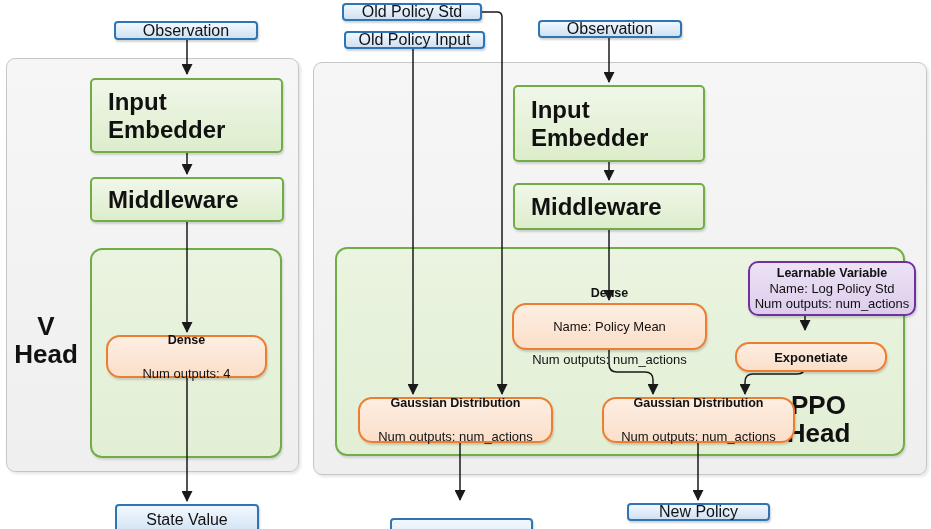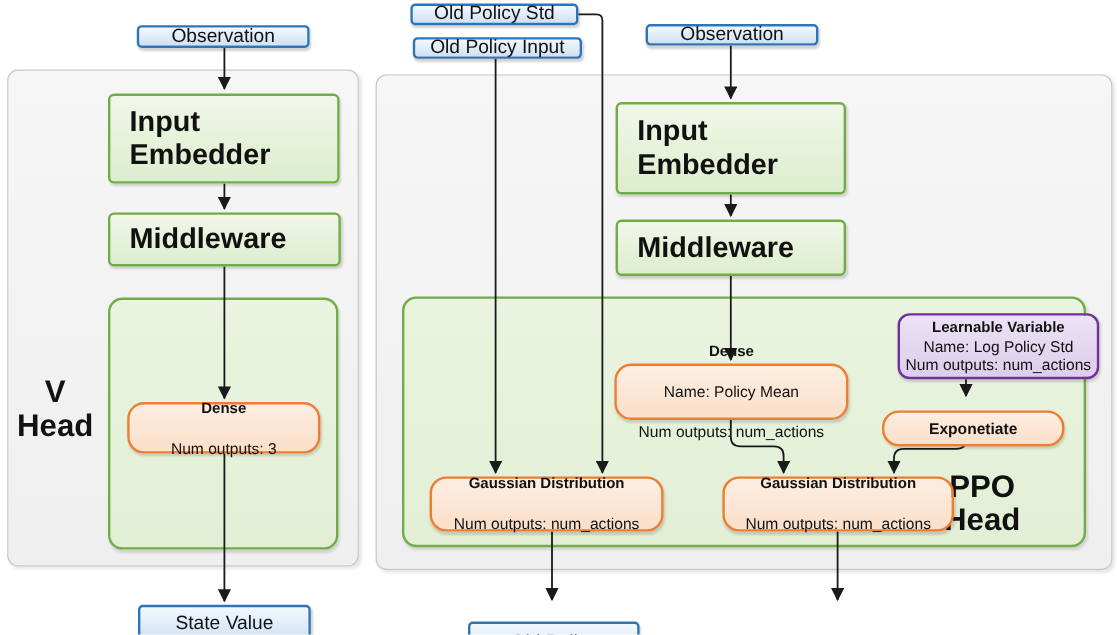--- a/index.html
+++ b/index.html
@@ -78,21 +78,21 @@
   </div>
 
   <div class="abs node-green big-text" style="left:90px;top:177px;width:194px;height:45px;">
     <span>Middleware</span>
   </div>
 
   <div class="abs container-green" style="left:90px;top:248px;width:192px;height:210px;"></div>
 
   <div class="abs node-orange" style="left:106px;top:335px;width:161px;height:43px;">
     <span class="node-title">Dense</span>
-    <span class="node-line">Num outputs: 3</span>
+    <span class="node-line">Num outputs: 4</span>
   </div>
 
   <div class="abs head-label" style="left:2px;top:312px;width:88px;">
     <div>V</div>
     <div>Head</div>
   </div>
 
   <div class="abs box-blue" style="left:115px;top:504px;width:144px;height:32px;">
     <span>State Value</span>
   </div>
@@ -149,20 +149,23 @@
 
   <div class="abs head-label" style="left:771px;top:391px;width:95px;">
     <div>PPO</div>
     <div>Head</div>
   </div>
 
   <div class="abs box-blue" style="left:390px;top:518px;width:143px;height:36px;">
     <span>Old Policy</span>
   </div>
 
+  <div class="abs box-blue" style="left:627px;top:503px;width:143px;height:18px;">
+    <span>New Policy</span>
+  </div>
 
   <svg id="wires" width="931" height="529">
     <defs>
       <marker id="arr" markerUnits="userSpaceOnUse" markerWidth="11" markerHeight="11" refX="10" refY="5.5" orient="auto">
         <path d="M0,0 L11,5.5 L0,11 z" fill="#1a1a1a"></path>
       </marker>
     </defs>
     <g stroke="#1a1a1a" stroke-width="1.5" fill="none">
 
       <path d="M187,40 V74" marker-end="url(#arr)"></path>

